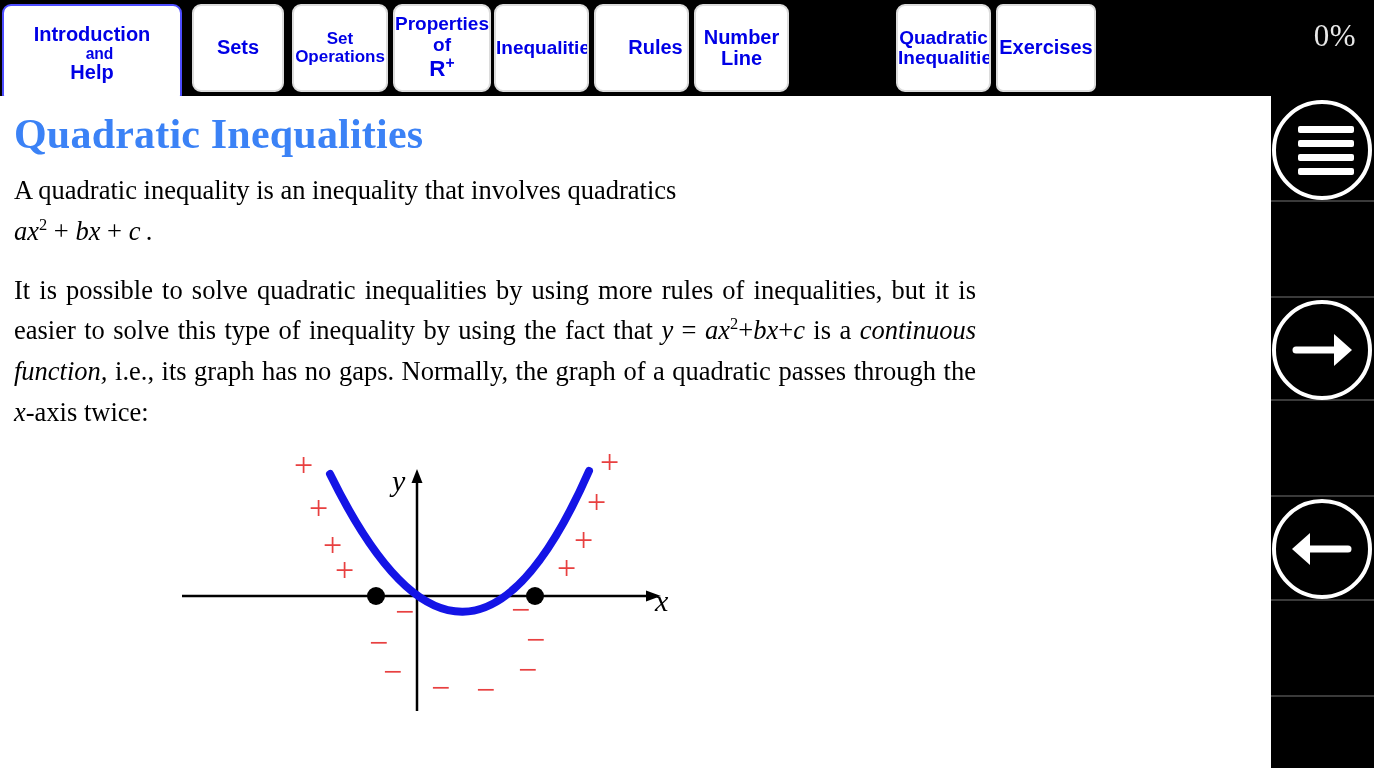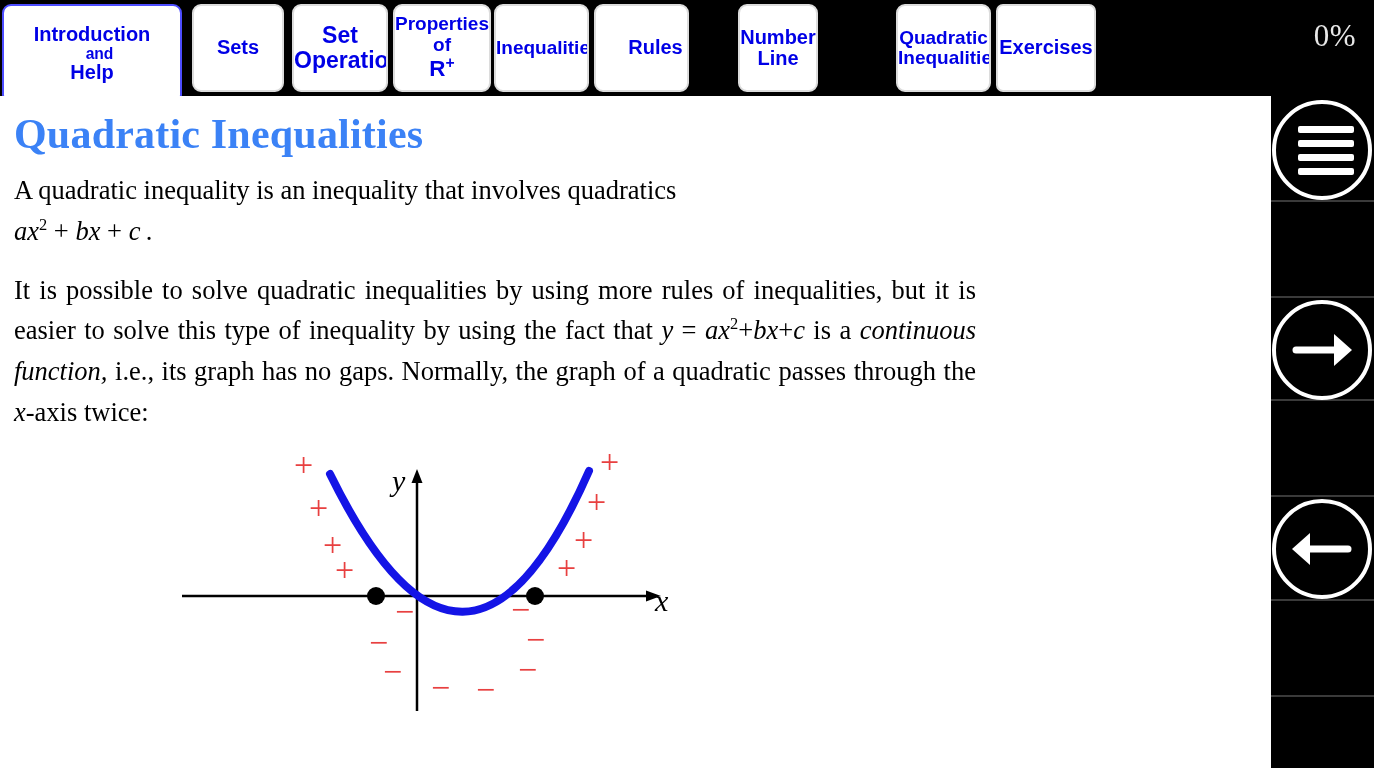--- a/index.html
+++ b/index.html
@@ -104,36 +104,36 @@
 
   <div id="tabbar">
       <div class="tab active" style="left: 2px; width: 180px; height: 100px; font-size: 20px;">
         <span class="ln">Introduction</span>
         <span class="ln" style="font-size: 0.78em; padding-left: 15px;">and</span>
         <span class="ln">Help</span>
       </div>
       <div class="tab" style="left: 192px; width: 92px; height: 88px; font-size: 20px;">
         <span class="ln">Sets</span>
       </div>
-      <div class="tab" style="left: 292px; width: 96px; height: 88px; font-size: 23px;">
+      <div class="tab" style="left: 292px; width: 96px; height: 88px; font-size: 17px;">
         <span class="ln">Set</span>
         <span class="ln">Operations</span>
       </div>
       <div class="tab" style="left: 393px; width: 98px; height: 88px; font-size: 19px;">
         <span class="ln">Properties</span>
         <span class="ln">of</span>
         <span class="ln" style="font-size: 1.18em;">R<sup style="font-size:0.7em">+</sup></span>
       </div>
       <div class="tab" style="left: 494px; width: 95px; height: 88px; font-size: 19px;">
         <span class="ln">Inequalities</span>
       </div>
       <div class="tab" style="left: 594px; width: 95px; height: 88px; font-size: 20px; padding-left: 28px;">
         <span class="ln">Rules</span>
       </div>
-      <div class="tab" style="left: 694px; width: 80px; height: 88px; font-size: 20px; margin-left: 44px;">
+      <div class="tab" style="left: 694px; width: 95px; height: 88px; font-size: 20px;">
         <span class="ln">Number</span>
         <span class="ln">Line</span>
       </div>
       <div class="tab" style="left: 896px; width: 95px; height: 88px; font-size: 19px;">
         <span class="ln">Quadratic</span>
         <span class="ln">Inequalities</span>
       </div>
       <div class="tab" style="left: 996px; width: 100px; height: 88px; font-size: 20px; border-radius: 7px;">
         <span class="ln">Exercises</span>
       </div>

